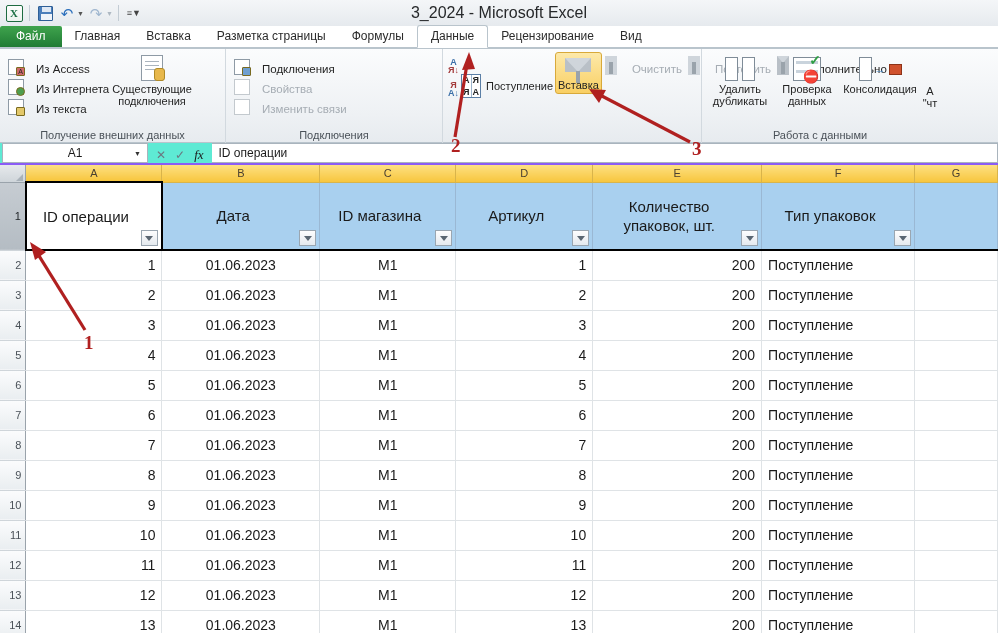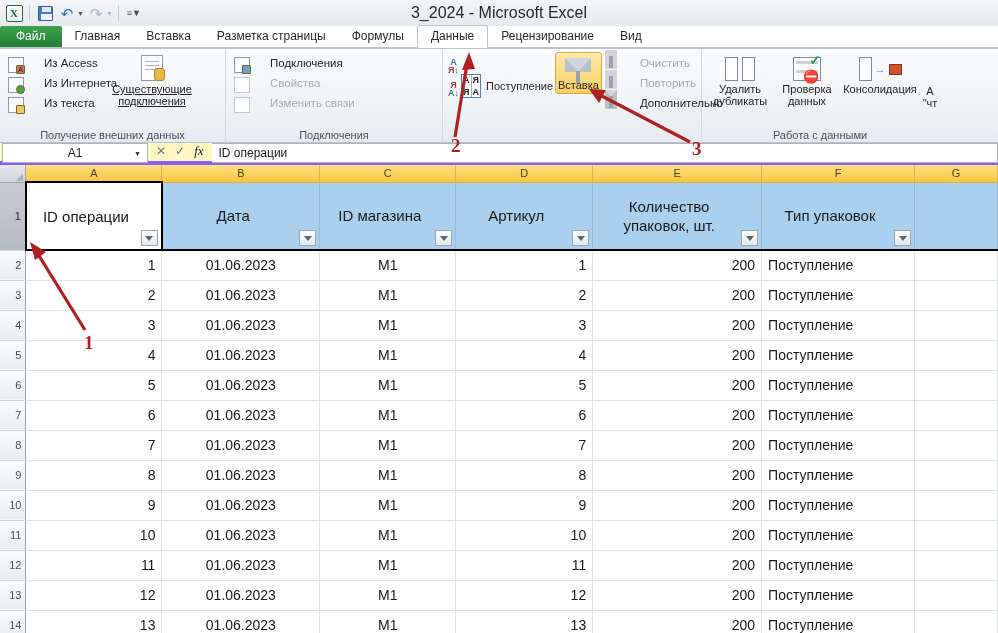--- a/index.html
+++ b/index.html
@@ -111,21 +111,21 @@
   }
 
   .bigbtn {
     width: 62px;
     display:flex; flex-direction:column; align-items:center;
     padding: 3px 2px; font-size:11px; color:#242424; line-height:12px;
     text-align:center;
   }
   .bigbtn .glyph { margin-bottom:2px; }
   .smallrow {
-    display:flex; align-items:flex-start; gap:20px;
+    display:flex; align-items:flex-end; gap:12px;
     font-size:11.5px; color:#242424; padding:1px 3px; height:20px;
     white-space:nowrap;
   }
   .smallrow.dim { color:#a6adb4; }
 
   
   .ico { display:inline-block; position:relative; }
   .doc-ico{width:22px;height:26px;background:#fff;border:1px solid #8e9aa5;}
   .doc-ico i{position:absolute;left:3px;width:14px;height:1px;background:#aab4be;}
   .cyl{position:absolute;right:-3px;bottom:-1px;width:11px;height:13px;background:#e8b84b;border:1px solid #b08a28;border-radius:3px;}
@@ -159,23 +159,23 @@
   .tbl-ico .r{position:absolute;left:2px;right:2px;height:3px;}
   .stack-ico{width:13px;height:24px;border:1px solid #7f8c98;background:#fff;}
   .stack-ico .r{height:3px;margin:1px;background:#5b8fc9;}
 
   .chk{color:#2f9e44;font-size:14px;font-weight:bold;}
   .ban{color:#c0392b;font-size:13px;}
 
   
   .fxbar {
     height: 22px;
-    background:#fef9c3;
-    display:flex; align-items:flex-start;
-    border-bottom:4px solid #8b5cf6;
+    background:#5eead4;
+    display:flex; align-items:flex-end;
+    border-bottom:2px solid #8b5cf6;
   }
   .namebox {
     width: 146px; height:20px; background:#fff; border:1px solid #a9b4bd;
     display:flex; align-items:center; justify-content:center; position:relative;
     font-size:12px; margin-left:2px;
   }
   .namebox .caret{position:absolute; right:6px; font-size:7px; color:#333;}
   .fx-btns{display:flex;align-items:center;gap:9px;padding:0 8px;color:#6b7880;font-size:12px;}
   .fx-btns .fx{font-style:italic;font-family:"Liberation Serif",serif;color:#1b1b1b;font-size:13px;}
   .fxinput{
@@ -311,21 +311,21 @@
             </span>
           <span>Из Интернета</span>
         </div>
         <div class="smallrow">
           <span class="mini-ico">
               <span class="badge" style="background:#e3c86a;"></span>
             </span>
           <span>Из текста</span>
         </div>
       </div>
-      <div class="bigbtn" style="width:86px;text-decoration:underline;">
+      <div class="bigbtn" style="width:86px;">
         <span class="glyph ico doc-ico">
             <i style="top:5px"></i>
             <i style="top:9px"></i>
             <i style="top:13px"></i>
             <span class="cyl"></span>
           </span>
         <span>Существующие</span>
         <span>подключения</span>
       </div>
     </div>
@@ -370,21 +370,21 @@
         <span class="az-box">
             <div>А<br>Я</div>
             <div>Я<br>А</div>
           </span>
         <span>Поступление</span>
       </div>
       <div class="bigbtn filter-btn" style="width:50px;padding:5px 2px 2px;">
         <span class="glyph funnel"></span>
         <span style="margin-top:5px;">Вставка</span>
       </div>
-      <div style="display:flex;flex-direction:column;padding-top:4px;">
+      <div style="display:flex;flex-direction:row;padding-top:4px;">
         <div class="smallrow dim">
           <span class="ico" style="width:15px;"><span class="funnel" style="border-left-width:6px;border-right-width:6px;border-top-width:7px;border-left-color:#cfd5db;border-right-color:#cfd5db;"></span></span>
           <span>Очистить</span>
         </div>
         <div class="smallrow dim">
           <span class="ico" style="width:15px;"><span class="funnel" style="border-left-width:6px;border-right-width:6px;border-top-width:7px;border-left-color:#cfd5db;border-right-color:#cfd5db;"></span></span>
           <span>Повторить</span>
         </div>
         <div class="smallrow">
           <span class="ico" style="width:15px;"><span class="funnel" style="border-left-width:6px;border-right-width:6px;border-top-width:7px;border-left-color:#b9c0c7;border-right-color:#b9c0c7;"></span></span>

